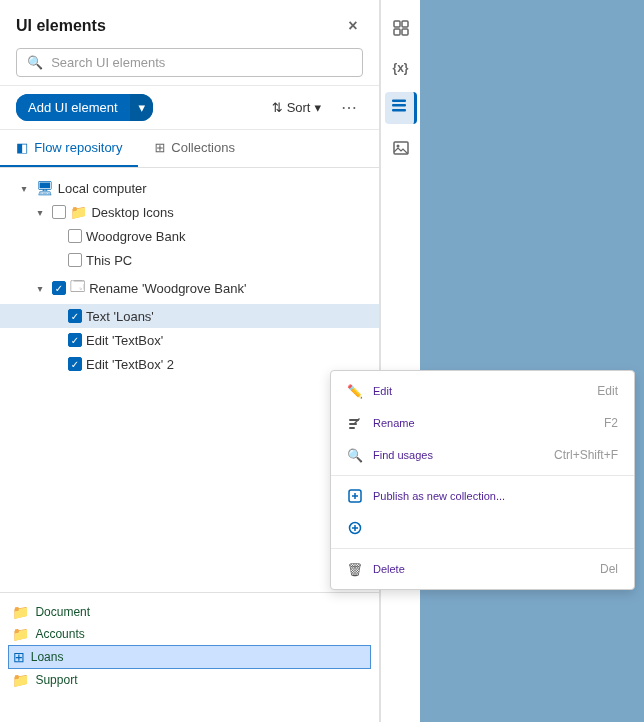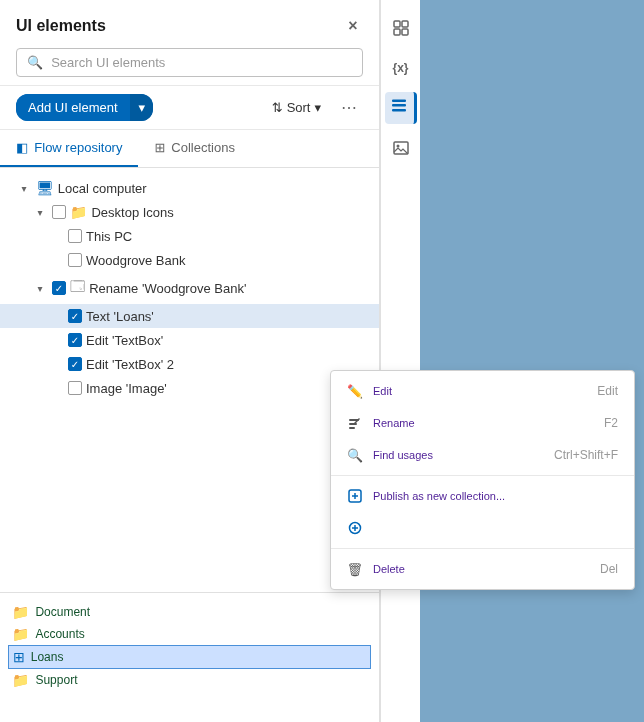--- a/index.html
+++ b/index.html
@@ -121,27 +121,27 @@
       <div class="tree-item indent-2">
         <span class="chevron">▾</span>
         <span class="checkbox"></span>
         <span style="font-size:14px;color:#666;">📁</span>
         <span class="node-label">Desktop Icons</span>
       </div>
 
       <div class="tree-item indent-3">
         <span class="chevron" style="visibility:hidden;">▶</span>
         <span class="checkbox"></span>
+        <span class="node-label">Woodgrove Bank</span>
+      </div>
+
+      <div class="tree-item indent-3">
+        <span class="chevron" style="visibility:hidden;">▶</span>
+        <span class="checkbox"></span>
         <span class="node-label">This PC</span>
-      </div>
-
-      <div class="tree-item indent-3">
-        <span class="chevron" style="visibility:hidden;">▶</span>
-        <span class="checkbox"></span>
-        <span class="node-label">Woodgrove Bank</span>
       </div>
 
       <div class="tree-item indent-2">
         <span class="chevron">▾</span>
         <span class="checkbox checked">✓</span>
         <span style="font-size:14px;color:#666;">🗔</span>
         <span class="node-label">Rename 'Woodgrove Bank'</span>
       </div>
 
       <div class="tree-item indent-3 highlighted">
@@ -156,25 +156,20 @@
         <span class="node-label">Edit 'TextBox'</span>
       </div>
 
       <div class="tree-item indent-3">
         <span class="chevron" style="visibility:hidden;">▶</span>
         <span class="checkbox checked">✓</span>
         <span class="node-label">Edit 'TextBox' 2</span>
       </div>
 
 
-      <div class="tree-item indent-3">
-        <span class="chevron" style="visibility:hidden;">▶</span>
-        <span class="checkbox"></span>
-        <span class="node-label">Image 'Image'</span>
-      </div>
     </div>
 
     <div class="preview-area">
       <div class="preview-inner">
         <div class="preview-folder">
           <span class="folder-icon">📁</span>
           <span class="preview-label">Document</span>
         </div>
         <div class="preview-folder">
           <span class="folder-icon">📁</span>

